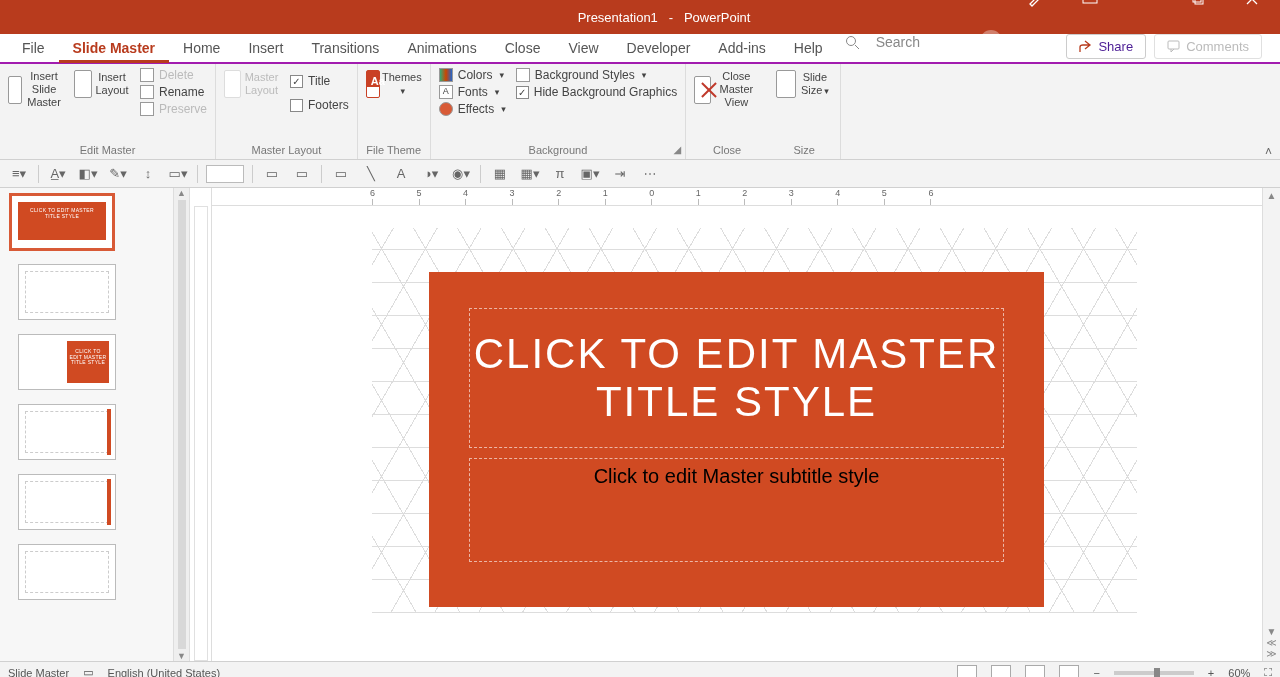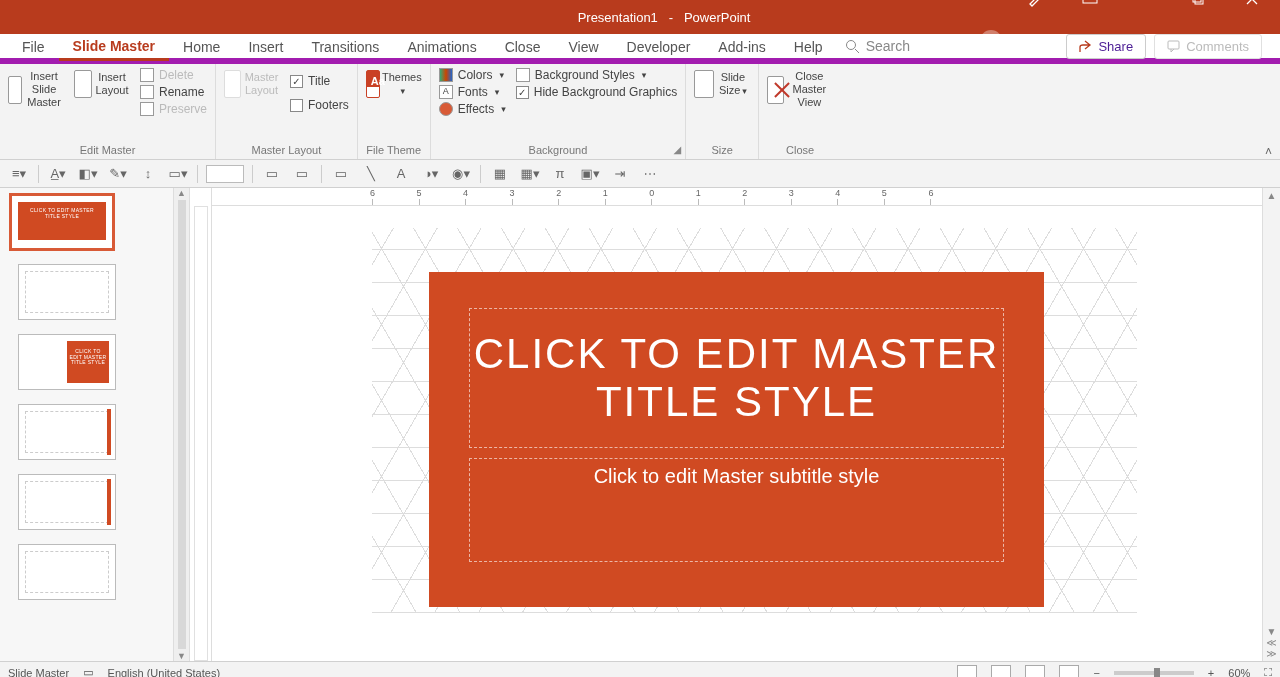--- a/index.html
+++ b/index.html
@@ -6,24 +6,24 @@
 body { width: 1280px; height: 677px; background: #fff; overflow: hidden; font-size: 12px; color: #444; }
 
 
 .titlebar { height: 34px; background: #b83b1d; display: flex; align-items: center; color: #fff; position: relative; }
 .titlebar-center { position: absolute; left: 50%; transform: translateX(-50%); font-size: 13px; padding-left: 48px; }
 .titlebar-right { margin-left: auto; display: flex; align-items: flex-start; gap: 14px; padding-right: 8px; }
 .avatar { width: 22px; height: 22px; border-radius: 50%; background: rgba(255,255,255,.35); display: inline-flex; align-items: center; justify-content: center; font-size: 10px; margin-top: 48px; }
 .win-btn { width: 40px; height: 34px; display: inline-flex; align-items: center; justify-content: center; cursor: pointer; }
 
 
-.tabs-row { height: 30px; background: #fff; display: flex; align-items: center; padding: 0 8px; gap: 0; border-bottom: 6px solid #a21caf; }
+.tabs-row { height: 30px; background: #fff; display: flex; align-items: flex-start; padding: 0 8px; gap: 0; border-bottom: 2px solid #a21caf; }
 .tab { padding: 6px 14px 4px; font-size: 14px; color: #555; cursor: pointer; }
 .tab.active { color: #b83b1d; border-bottom: 3px solid #b83b1d; font-weight: 600; }
-.search-box { margin-left: 8px; display: flex; align-items: center; gap: 6px; color: #888; flex: 1; font-size: 14px;}
+.search-box { margin-left: 8px; display: flex; align-items: center; gap: 16px; color: #888; flex: 1; font-size: 14px;}
 .right-buttons { display: flex; gap: 8px; align-items: center; padding-right: 10px;}
 .share-btn { border: 1px solid #ccc; padding: 4px 12px; border-radius: 3px; font-size: 13px; display: flex; align-items: center; gap: 6px; cursor: pointer; }
 .share-btn.primary { color: #4c1d95; }
 .share-btn.muted { color: #bbb; border-color: #e0e0e0; }
 
 
 .ribbon { height: 96px; background: #f3f3f3; border-bottom: 1px solid #d0d0d0; display: flex; position: relative; }
 .group { border-right: 1px solid #dcdcdc; padding: 4px 8px 0; display: flex; flex-direction: column; justify-content: space-between; }
 .group-label { text-align: center; font-size: 11px; color: #777; padding: 2px 0 3px; }
 .group-body { flex: 1; display: flex; align-items: flex-start; gap: 10px; }
@@ -72,21 +72,21 @@
 .canvas-wrap { flex:1; display:flex; flex-direction:column; }
 .canvas-area { flex:1; background:#fff; position:relative; overflow:hidden;}
 .slide-bg { position:absolute; left:160px; top:22px; width:765px; height:385px; background:#fff;
   background-image:
     repeating-linear-gradient(60deg, #ddd 0 1px, transparent 1px 38px),
     repeating-linear-gradient(-60deg, #ddd 0 1px, transparent 1px 38px),
     repeating-linear-gradient(0deg, #ddd 0 1px, transparent 1px 33px);
 }
 .slide-inner { position:absolute; left:57px; top:44px; width:615px; height:335px; background:#d04a22; }
 .ph-title { position:absolute; left:40px; top:36px; right:40px; height:140px; border:1px dashed rgba(255,255,255,.6); color:#fff; font-size:42px; text-align:center; display:flex; align-items:center; justify-content:center; letter-spacing:2px; font-weight:500; text-transform:uppercase; font-family: "Arial Black", Arial; line-height:1.15;}
-.ph-sub { position:absolute; left:40px; top:186px; right:40px; height:104px; border:1px dashed rgba(255,255,255,.6); color:#ffffff; font-size:20px; text-align:center; padding-top:6px;}
+.ph-sub { position:absolute; left:40px; top:186px; right:40px; height:104px; border:1px dashed rgba(255,255,255,.6); color:#000000; font-size:20px; text-align:center; padding-top:6px;}
 .editor-scroll { width:18px; background:#f3f3f3; border-left:1px solid #ddd; display:flex; flex-direction:column; align-items:center; justify-content:space-between; font-size:10px; color:#888; padding:2px 0;}
 .editor-scroll .gap{flex:1;}
 
 
 .statusbar { height: 22px; background: #f3f3f3; border-top: 1px solid #d0d0d0; display:flex; align-items:center; font-size:11px; color:#555; padding:0 8px; gap:14px;}
 .statusbar .spacer{flex:1;}
 .view-btn { width:20px; height:16px; border:1px solid #aaa; background:#fff; cursor:pointer; display:inline-block;}
 .zoom-track { width:80px; height:4px; background:#ccc; position:relative; }
 .zoom-thumb { position:absolute; left:40px; top:-3px; width:6px; height:10px; background:#888;}
 .caret{font-size:9px; margin-left:2px;}
@@ -260,38 +260,38 @@
         <div class="mini-item">
             <span class="chk">✓</span>
             <span>Hide Background Graphics</span>
           </div>
       </div>
     </div>
     <div class="group-label">Background</div>
     <span class="dlg-launcher">◢</span>
   </div>
 
+  <div class="group" style="border-right:none;">
+    <div class="group-body">
+      <div class="big-btn" style="width:66px;">
+        <span class="big-ico close"></span>
+        <span>Close Master View</span>
+      </div>
+    </div>
+    <div class="group-label">Close</div>
+  </div>
+
   <div class="group">
     <div class="group-body">
       <div class="big-btn">
         <span class="big-ico"></span>
         <span><span>Slide Size</span><span class="caret">▾</span></span>
       </div>
     </div>
     <div class="group-label">Size</div>
-  </div>
-
-  <div class="group" style="border-right:none;">
-    <div class="group-body">
-      <div class="big-btn" style="width:66px;">
-        <span class="big-ico close"></span>
-        <span>Close Master View</span>
-      </div>
-    </div>
-    <div class="group-label">Close</div>
   </div>
   <span class="collapse-caret">˄</span>
 </div>
 
 <div class="toolbar2">
   <span class="t2-btn">≡▾</span>
   <span class="t2-sep"></span>
   <span class="t2-btn">A̲▾</span>
   <span class="t2-btn">◧▾</span>
   <span class="t2-btn">✎▾</span>

